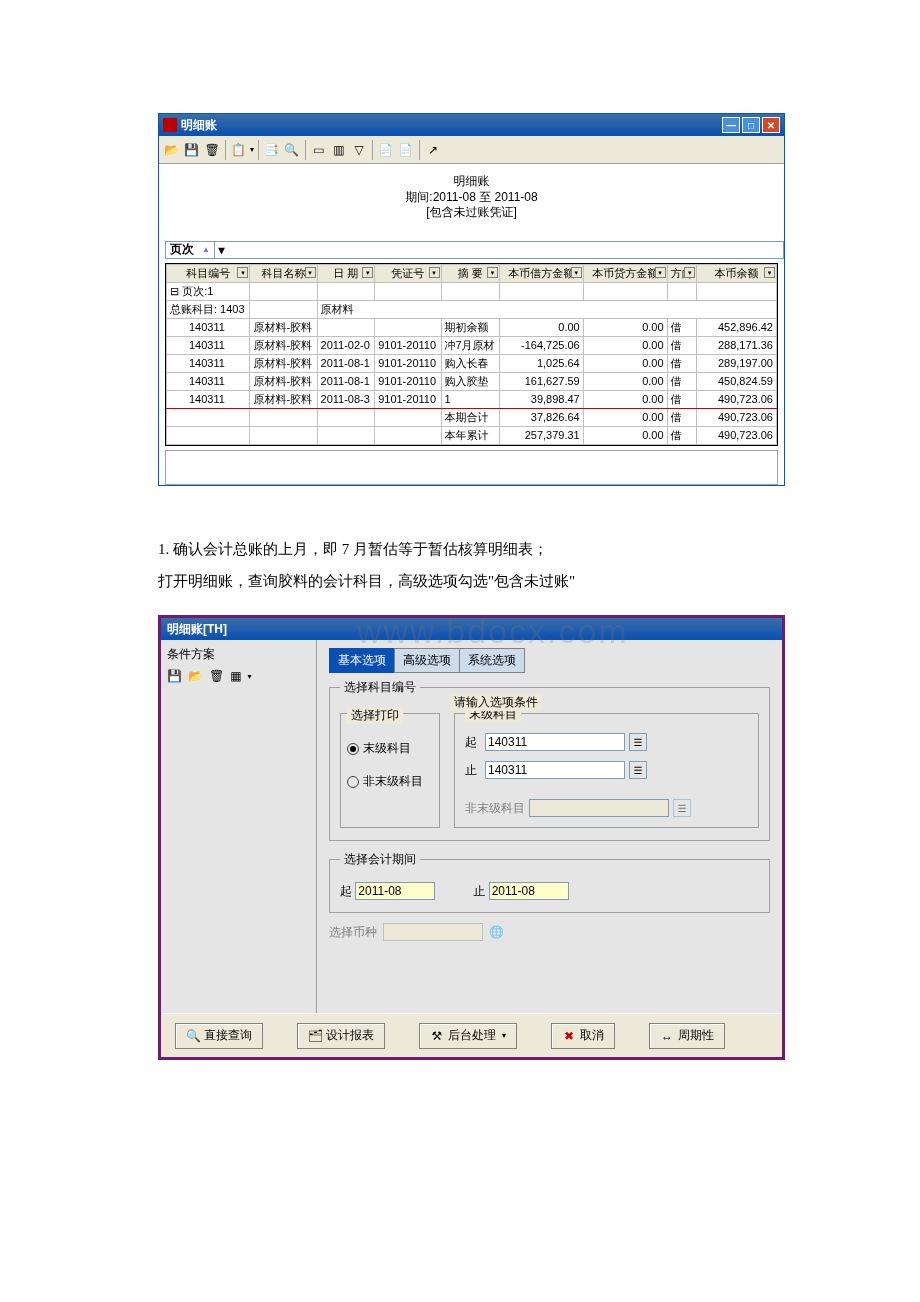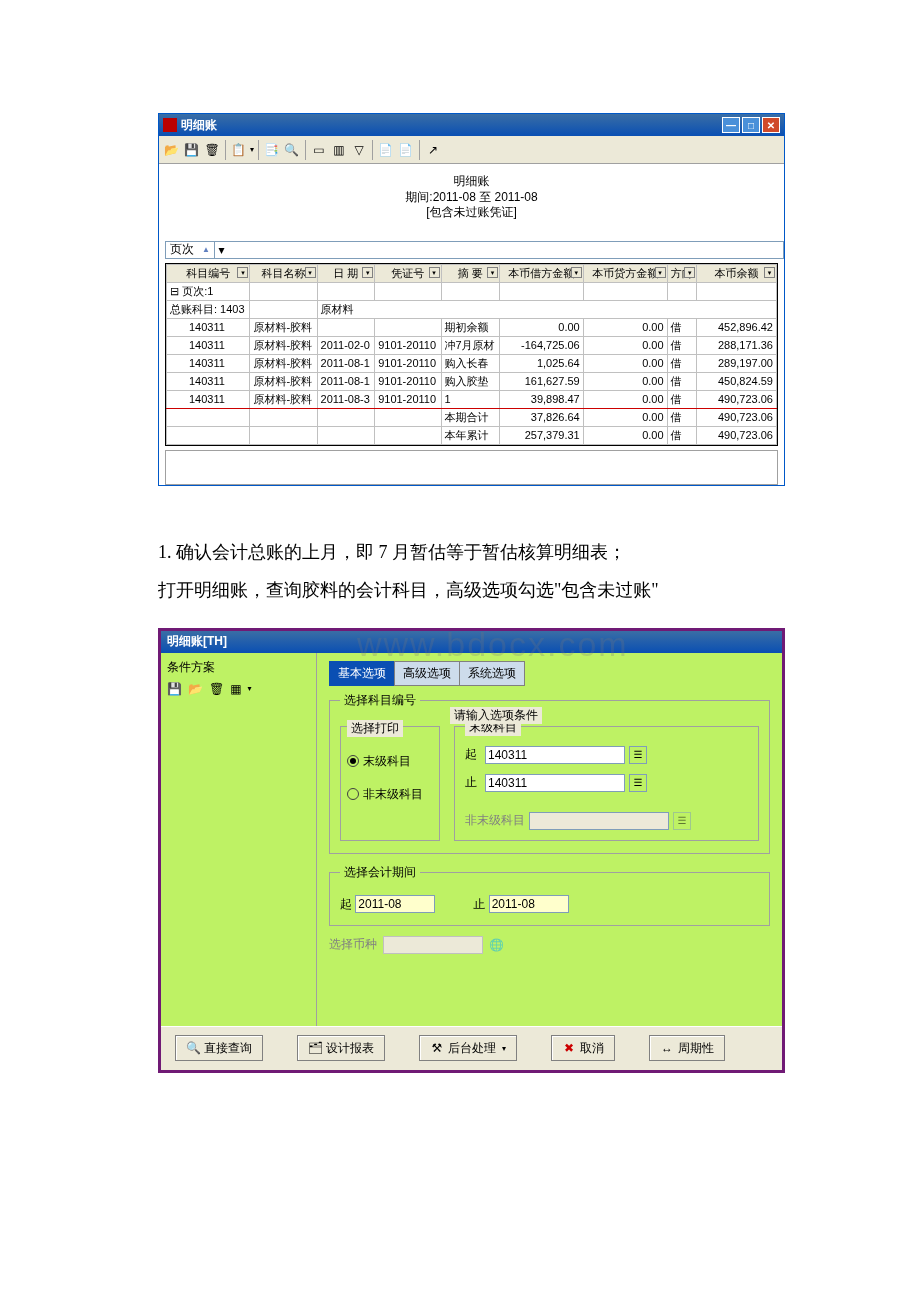--- a/index.html
+++ b/index.html
@@ -16,41 +16,41 @@
     .winbtn.close { background: #d04a2a; }
     
     .toolbar { height: 28px; background: #ece9d8; border-bottom: 1px solid #a0a0a0; display: flex; align-items: center; padding: 0 4px; gap: 2px; }
     .tb-icon { width: 18px; height: 18px; display: inline-flex; align-items: center; justify-content: center; }
     .tb-sep { width: 1px; height: 20px; background: #a0a0a0; margin: 0 2px; }
     
     .content1 { background: #fff; padding: 10px 0 0 0; height: calc(100% - 50px); overflow: hidden; display: flex; flex-direction: column; }
     .heading { text-align: center; line-height: 1.3; margin-bottom: 20px; }
     
     .page-tag { margin-left: 6px; display: inline-flex; border: 1px solid #7f9db9; height: 18px; align-items: center; margin-bottom: 4px; }
-    .page-tag span { padding: 0 4px; }
+    .page-tag span { padding: 0 4px; font-weight: bold; }
     .page-tag .tri-up { color: #6080c0; font-size: 8px; }
     .page-tag .dd { width: 14px; height: 16px; border-left: 1px solid #7f9db9; display: flex; align-items: center; justify-content: center; }
     
     .gridwrap { border: 1px solid #000; margin: 0 6px; flex: 0 0 auto; overflow: hidden; }
     table.grid { width: 100%; border-collapse: collapse; font-size: 11px; }
     table.grid th, table.grid td { border: 1px solid #c0c0c0; padding: 1px 3px; white-space: nowrap; height: 16px; }
     table.grid th { background: #ece9d8; font-weight: normal; position: relative; }
     .th-dd { position: absolute; right: 1px; top: 2px; width: 11px; height: 11px; background: #ece9d8; border: 1px solid #808080; font-size: 7px; line-height: 9px; text-align: center; }
     .subhead td { background: #fff; }
     .num { text-align: right; }
     .redline-bottom td { border-bottom: 1px solid #c00 !important; }
     .blank-area { flex: 1; background: #fff; border: 1px solid #a0a0a0; margin: 4px 6px 0 6px; }
     
     
-    .para { margin: 48px 80px 18px 158px; font-size: 18px; line-height: 2.1; font-family: "SimSun","宋体",serif; }
+    .para { margin: 48px 80px 18px 158px; font-size: 15px; line-height: 2.1; font-family: "SimSun","宋体",serif; }
     
     
     .win2 { margin: 0 0 0 158px; width: 627px; height: 445px; border: 3px solid #701a75; position: relative; }
     .titlebar2 { height: 22px; background: linear-gradient(#3a6ea5,#0a4fb3); display: flex; align-items: center; padding: 0 6px; color: #fff; font-weight: bold; }
-    .dlg-body { background: #bef264; height: calc(100% - 22px - 44px); display: flex; }
+    .dlg-body { background: #e5e5e5; height: calc(100% - 22px - 44px); display: flex; }
     .left-pane { width: 156px; border-right: 1px solid #a0a0a0; padding: 6px; }
     .left-label { display: block; margin-bottom: 6px; }
     .left-icons { display: flex; gap: 6px; align-items: center; }
     .right-pane { flex: 1; padding: 8px 12px; position: relative; }
     
     .tabs { display: flex; margin-bottom: 6px; align-items: center; }
     .tab { padding: 3px 8px; border: 1px solid #808080; background: #cddceb; font-size: 12px; margin-right: -1px; cursor: default; }
     .tab.active { background: #0a4fb3; color: #fff; border-color: #0a4fb3; }
     
     .fieldset { border: 1px solid #a0a0a0; padding: 10px 10px 12px 10px; margin-bottom: 10px; position: relative; }

